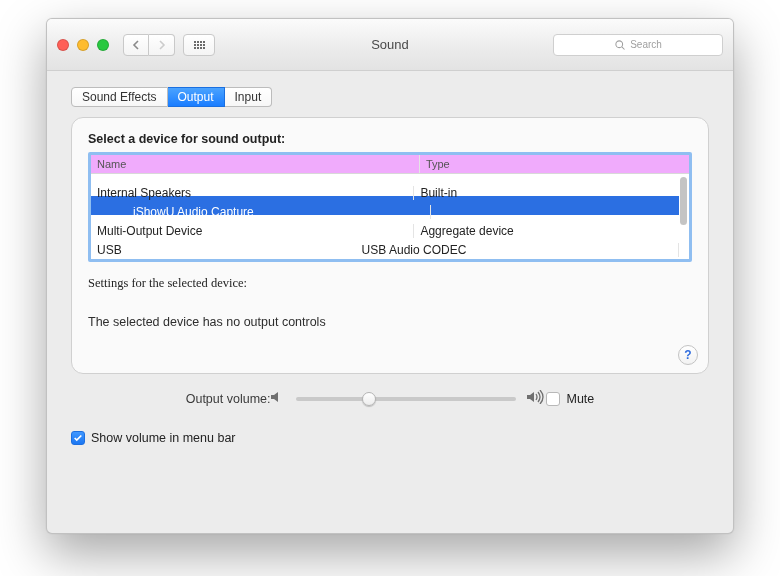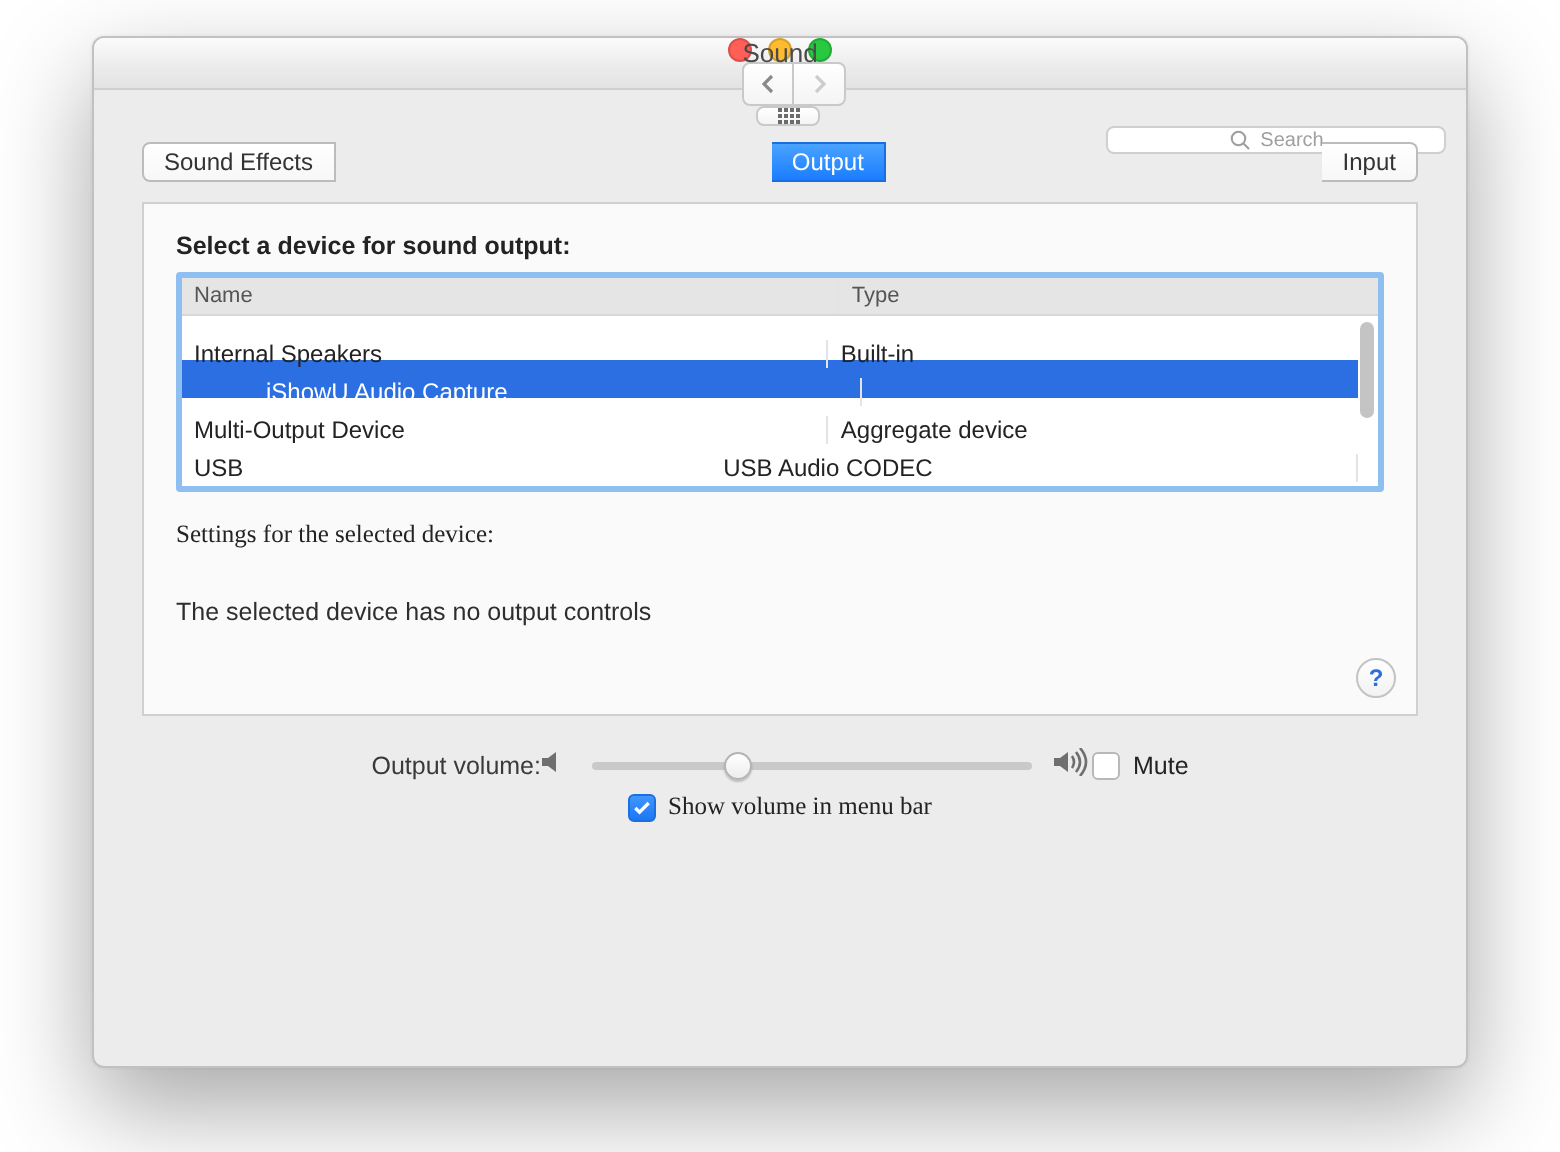--- a/index.html
+++ b/index.html
@@ -19,28 +19,27 @@
     top: 18px;
     width: 688px;
     height: 516px;
     background: #ececec;
     border-radius: 6px;
     border: 1px solid rgba(0,0,0,0.18);
     box-shadow: 0 20px 50px rgba(0,0,0,0.35), 0 0 0 1px rgba(0,0,0,0.02);
     overflow: hidden;
   }
   .titlebar {
-    height: 26px;
+    height: 52px;
     background: linear-gradient(#fbfbfb, #ebebeb 60%, #e3e3e3);
     border-bottom: 1px solid #cfcfcf;
     display: flex;
     align-items: center;
     padding: 0 10px;
     position: relative;
-    flex-direction: column;
   }
   .traffic { display:flex; gap:8px; align-items:center; }
   .dot { width:12px; height:12px; border-radius:50%; border:0.5px solid rgba(0,0,0,0.15); }
   .dot.red { background:#ff5f57; }
   .dot.yellow { background:#febc2e; }
   .dot.green { background:#28c840; }
   .nav-group {
     display:flex; margin-left:14px; gap:0;
   }
   .seg {
@@ -70,54 +69,54 @@
   .search {
     margin-left:auto; width:170px; height:22px;
     border:1px solid #cfcfcf; border-radius:4px;
     background:#ffffff; display:flex; align-items:center; justify-content:center;
     color:#9f9f9f; gap:4px; font-size:10px;
   }
   .search svg { width:12px; height:12px; }
 
   .body-area { position:relative; padding: 14px 24px 14px 24px; }
 
-  .tabs { display:flex; justify-content:space-between; margin-top:12px; }
+  .tabs { display:flex; justify-content:flex-start; margin-top:2px; }
   .tabseg {
     height:20px; padding:0 10px;
     display:flex; align-items:center; justify-content:center;
     font-size:12px; background:linear-gradient(#ffffff,#f7f7f7);
     border:1px solid #bcbcbc; color:#333;
   }
   .tabseg.first { border-radius:4px 0 0 4px; }
   .tabseg.mid { border-left:none; }
   .tabseg.last { border-radius:0 4px 4px 0; border-left:none; }
   .tabseg.active {
     background:linear-gradient(#4aa3ff,#1a7dff);
     color:#fff; border-color:#1a6fe0;
   }
 
   .panel {
-    margin-top:10px; border:1px solid #d0d0d0; border-radius:0;
+    margin-top:10px; border:1px solid #d0d0d0; border-radius:12px;
     background:#fafafa;
     padding: 14px 16px 14px 16px;
     position:relative;
   }
   .panel-title { font-weight:600; font-size:12.5px; margin-bottom:6px; }
 
   .device-table {
     border:3px solid #8fbef1;
     border-radius:2px;
     background:#fff;
     height:110px;
     position:relative;
     overflow:hidden;
   }
   .device-header {
     display:flex; font-size:11px; color:#555;
-    border-bottom:1px solid #d8d8d8; background:#e5e5e5;
+    border-bottom:1px solid #d8d8d8; background:#f0abfc;
   }
   .device-header .col { padding:3px 6px; }
   .col-name { flex: 0 0 55%; border-right:1px solid #e4e4e4; }
   .col-type { flex: 1 1 auto; }
   .device-rows { position:absolute; top:22px; left:0; right:10px; bottom:0; overflow:hidden; }
   .device-row { display:flex; font-size:12px; height:19px; align-items:center; }
   .device-row .col { padding:0 6px; white-space:nowrap; overflow:hidden;margin-top:12px; }
   .device-row.selected { background:#2b6fe2; color:#fff;padding-left:36px; }
   .scroll-track {
     position:absolute; top:22px; right:2px; bottom:2px; width:7px;
@@ -162,21 +161,21 @@
     width:14px; height:14px; border:1px solid #b8b8b8; border-radius:3px;
     background:#fff; display:inline-flex; align-items:center; justify-content:center;
     vertical-align:middle;
   }
   .checkbox.checked {
     background:linear-gradient(#3f97ff,#1c77f2); border-color:#1c6fe0;
   }
   .checkbox.checked svg { width:10px; height:10px; }
   .inline-field { display:flex; align-items:center; gap:6px; font-size:12.5px; }
 
-  .menubar-row { display:flex; justify-content:center; margin-top:5px;font-family:Liberation Serif, serif; }
+  .menubar-row { display:flex; margin-top:24px; }
 </style>
 </head>
 <body>
 
 <div class="window">
 
   <div class="titlebar">
     <div class="traffic">
       <div class="dot red"></div>
       <div class="dot yellow"></div>

